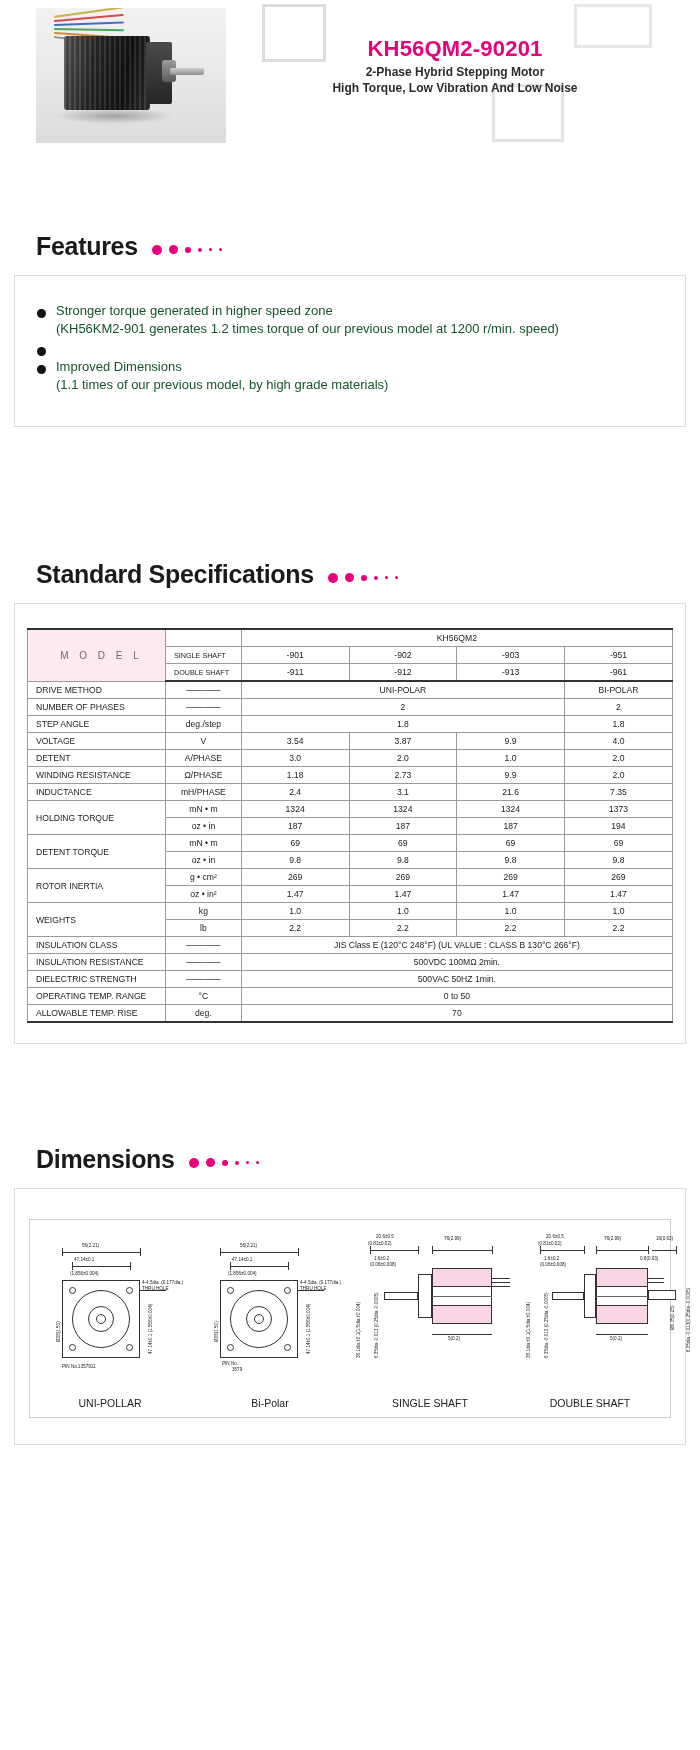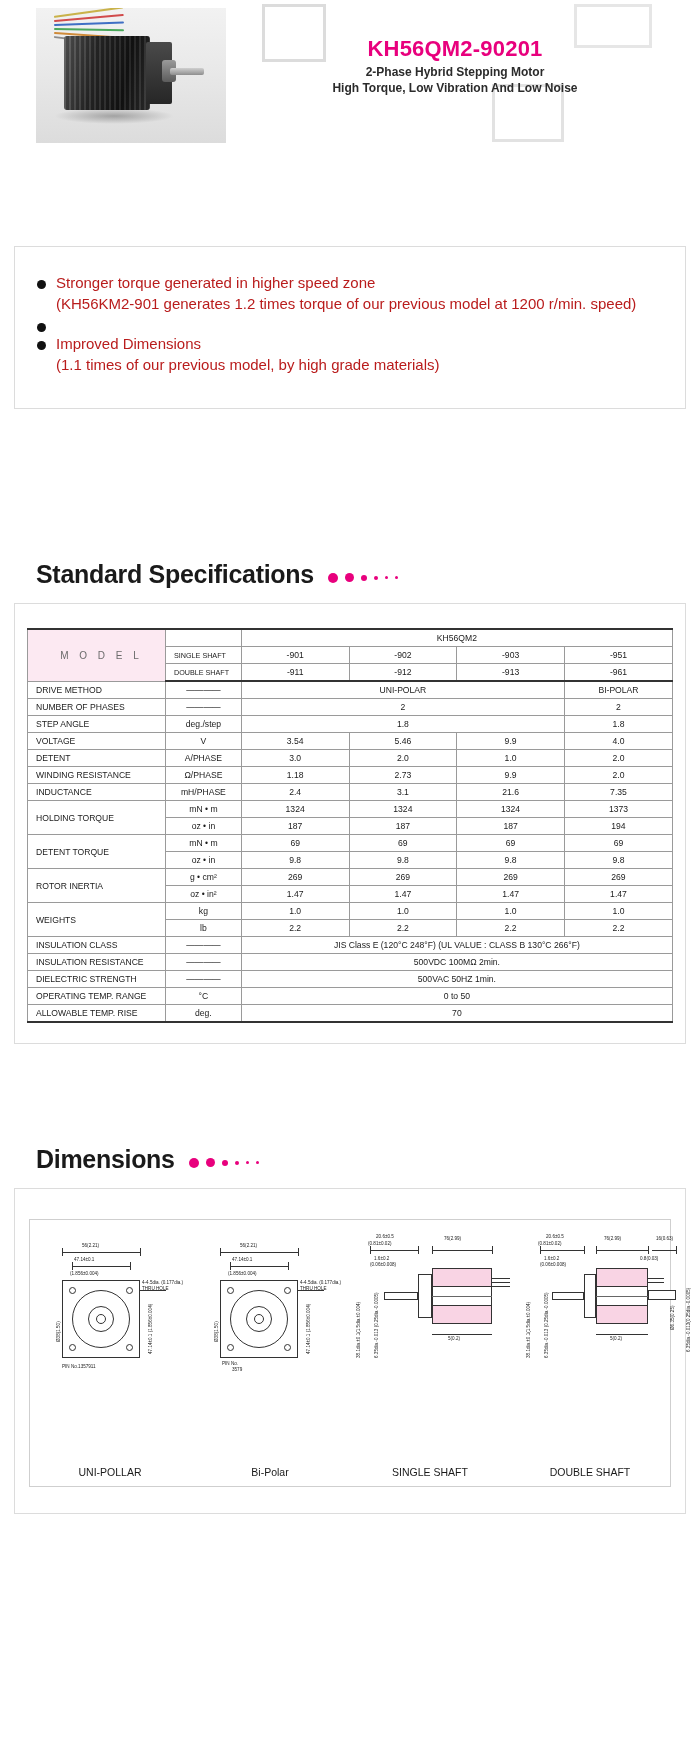--- a/index.html
+++ b/index.html
@@ -80,21 +80,21 @@
   .dots span:nth-child(6){ width:3px;  height:3px; }
 
   
   .features-wrap { position:absolute; left:0; top:232px; width:700px; }
   .panel {
     margin: 14px 14px 0 14px; border:1px solid #dcdcdc; background:#fff;
   }
   .features-list { padding: 26px 30px 30px 22px; }
   .feat { display:flex; gap:10px; margin-bottom:2px; }
   .feat .bullet { flex:0 0 auto; width:9px; height:9px; border-radius:50%; background:#111; margin-top:7px; }
-  .feat .txt { font-size:15px; line-height:1.38; color:#b91c1c; }
+  .feat .txt { font-size:13px; line-height:1.38; color:#14532d; }
   .feat .txt .l2 { display:block; text-align:justify; }
 
   
   .specs-wrap { position:absolute; left:0; top:560px; width:700px; }
   .spec-panel { margin:14px 14px 0 14px; border:1px solid #dcdcdc; background:#fff; padding:24px 10px 20px 10px; }
   table.spec {
     border-collapse: collapse; width: 646px; margin: 0 auto;
     font-size: 8.6px; color:#1a1a1a;
   }
   table.spec td, table.spec th {
@@ -107,21 +107,21 @@
     letter-spacing: 4px; font-size: 10px; color:#6b6b6b;
   }
   .thick-top td { border-top: 2px solid #333 !important; margin-left: 28px; }
   .thick-bottom td { border-bottom: 2px solid #333 !important; }
   .grp-top td { border-top: 1px solid #555; }
   .nowrap { white-space: nowrap; }
 
   
   .dims-wrap { position:absolute; left:0; top:1145px; width:700px; }
   .dims-panel { margin:14px 14px 0 14px; border:1px solid #dcdcdc; background:#fff; padding:30px 14px 26px 14px; }
-  .dims-inner { border:1px solid #cfcfcf; height:268px; position:relative; background:#fff; }
+  .dims-inner { border:1px solid #cfcfcf; height:199px; position:relative; background:#fff; }
   .dwg { position:absolute; top:10px; height:185px; }
   .cap-row { position:absolute; left:0; bottom:8px; width:100%; display:flex; }
   .cap-row div { flex:1; text-align:center; font-size:10.5px; color:#1a1a1a; }
 
   
   .sq-face { position:absolute; border:1px solid #333; }
   .circ { position:absolute; border:1px solid #333; border-radius:50%; }
   .hole { position:absolute; border:1px solid #333; border-radius:50%; }
   .lbl { position:absolute; font-size:4.6px; color:#222; white-space:nowrap; line-height:1.15; }
   .lblv { position:absolute; font-size:4.6px; color:#222; white-space:nowrap;
@@ -158,20 +158,31 @@
     </div>
 
     <div class="title-block">
       <div class="model-title">KH56QM2-90201</div>
       <div class="sub1">2-Phase Hybrid Stepping Motor</div>
       <div class="sub2">High Torque, Low Vibration And Low Noise</div>
     </div>
   </div>
 
   <div class="features-wrap">
+    <div class="sec-head">
+      <h2>Features</h2>
+      <div class="dots">
+        <span></span>
+          <span></span>
+          <span></span>
+          <span></span>
+          <span></span>
+          <span></span>
+      </div>
+    </div>
     <div class="panel">
       <div class="features-list">
 
         <div class="feat">
           <div class="bullet"></div>
           <div class="txt">
             <div>Stronger torque generated in higher speed zone</div>
             <div class="l2">(KH56KM2-901 generates 1.2 times torque of our previous model at 1200 r/min. speed)</div>
           </div>
         </div>
@@ -251,21 +262,21 @@
             <td class="left">STEP ANGLE</td>
             <td>deg./step</td>
             <td colspan="3">1.8</td>
             <td>1.8</td>
           </tr>
 
           <tr>
             <td class="left">VOLTAGE</td>
             <td>V</td>
             <td>3.54</td>
-            <td>5.46</td>
+            <td>3.87</td>
             <td>9.9</td>
             <td>4.0</td>
           </tr>
           <tr>
             <td class="left">DETENT</td>
             <td>A/PHASE</td>
             <td>3.0</td>
             <td>2.0</td>
             <td>1.0</td>
             <td>2.0</td>

